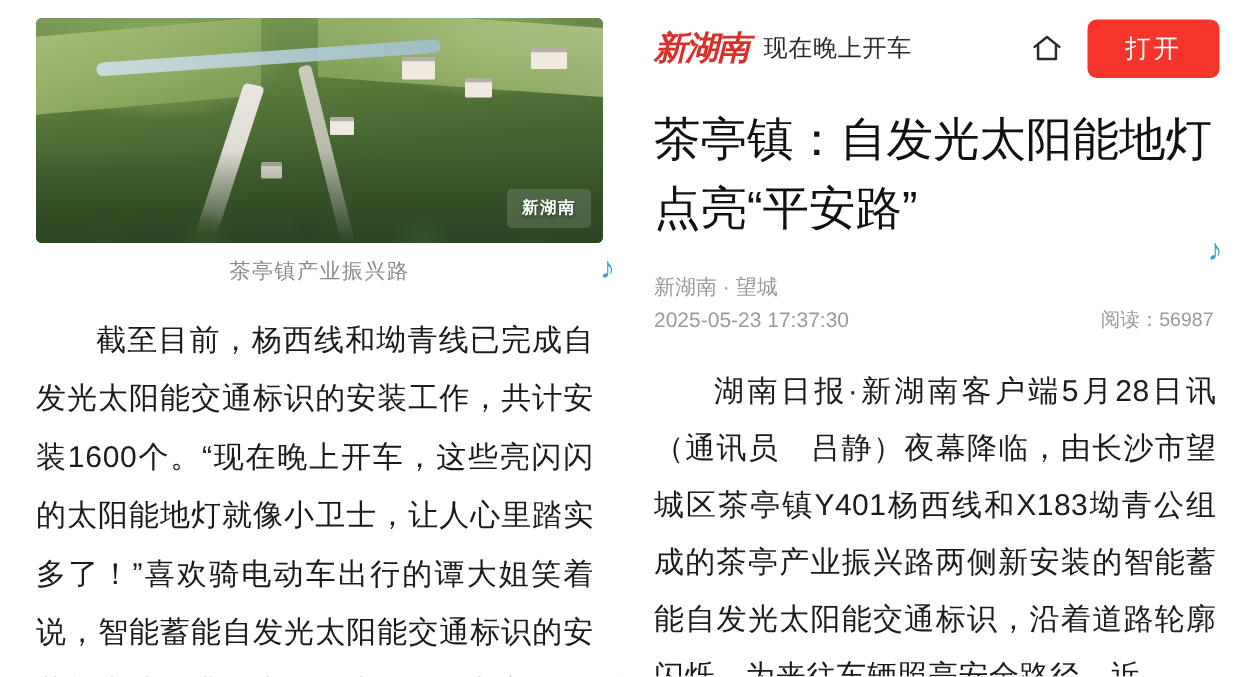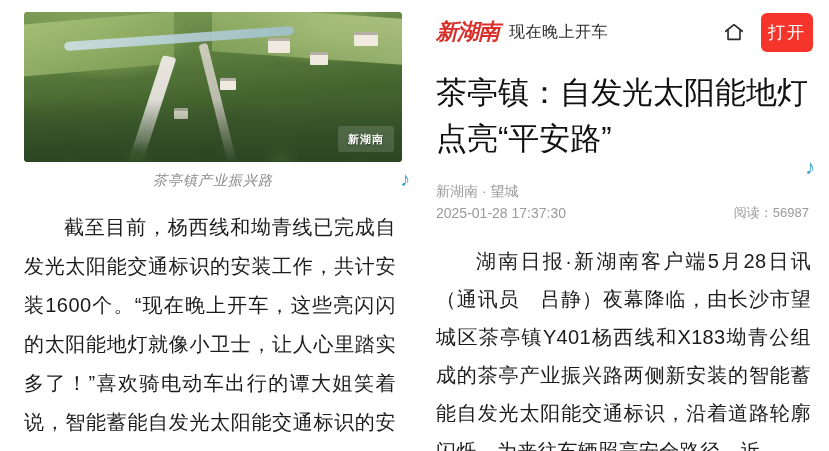--- a/index.html
+++ b/index.html
@@ -122,21 +122,20 @@
     text-align: center;
     letter-spacing: 1px;
     text-shadow: 0 1px 2px rgba(0,0,0,.45);
   }
   .hero-caption {
     margin: 10px 12px 0 24px;
     text-align: center;
     font-size: 14px;
     color: #8a8a8a;
     letter-spacing: 1px;
-    font-style: italic;
   }
 
   .left-body {
     margin: 18px 18px 0 24px;
     font-size: 20px;
     line-height: 39px;
     color: #1b1b1b;
     letter-spacing: .5px;
     text-align: justify;
     text-indent: 2em;
@@ -203,21 +202,21 @@
     align-items: center;
     justify-content: center;
     color: #2b2b2b;
   }
   .open-button {
     background: #f5352b;
     color: #fff;
     font-size: 17px;
     border: none;
     border-radius: 6px;
-    padding: 8px 7px;
+    padding: 8px 25px;
     cursor: pointer;
     letter-spacing: 2px;
     font-family: "Liberation Sans", sans-serif;
   }
 
   .headline {
     margin: 14px 20px 0 22px;
     font-size: 31px;
     line-height: 46px;
     font-weight: normal;
@@ -307,21 +306,21 @@
         </svg>
       </div>
       <button class="open-button">打开</button>
     </div>
 
     <div class="headline">茶亭镇：自发光太阳能地灯点亮“平安路”</div>
 
     <div class="meta">
       <div class="meta-left">
         <div>新湖南 · 望城</div>
-        <div>2025-01-28 17:37:30</div>
+        <div>2025-05-23 17:37:30</div>
       </div>
       <div class="meta-right">阅读：56987</div>
     </div>
 
     <div class="note-icon-right">♪</div>
 
     <div class="right-body">湖南日报·新湖南客户端5月28日讯（通讯员　吕静）夜幕降临，由长沙市望城区茶亭镇Y401杨西线和X183坳青公组成的茶亭产业振兴路两侧新安装的智能蓄能自发光太阳能交通标识，沿着道路轮廓闪烁，为来往车辆照亮安全路径。近</div>
   </div>
 
 </div>

